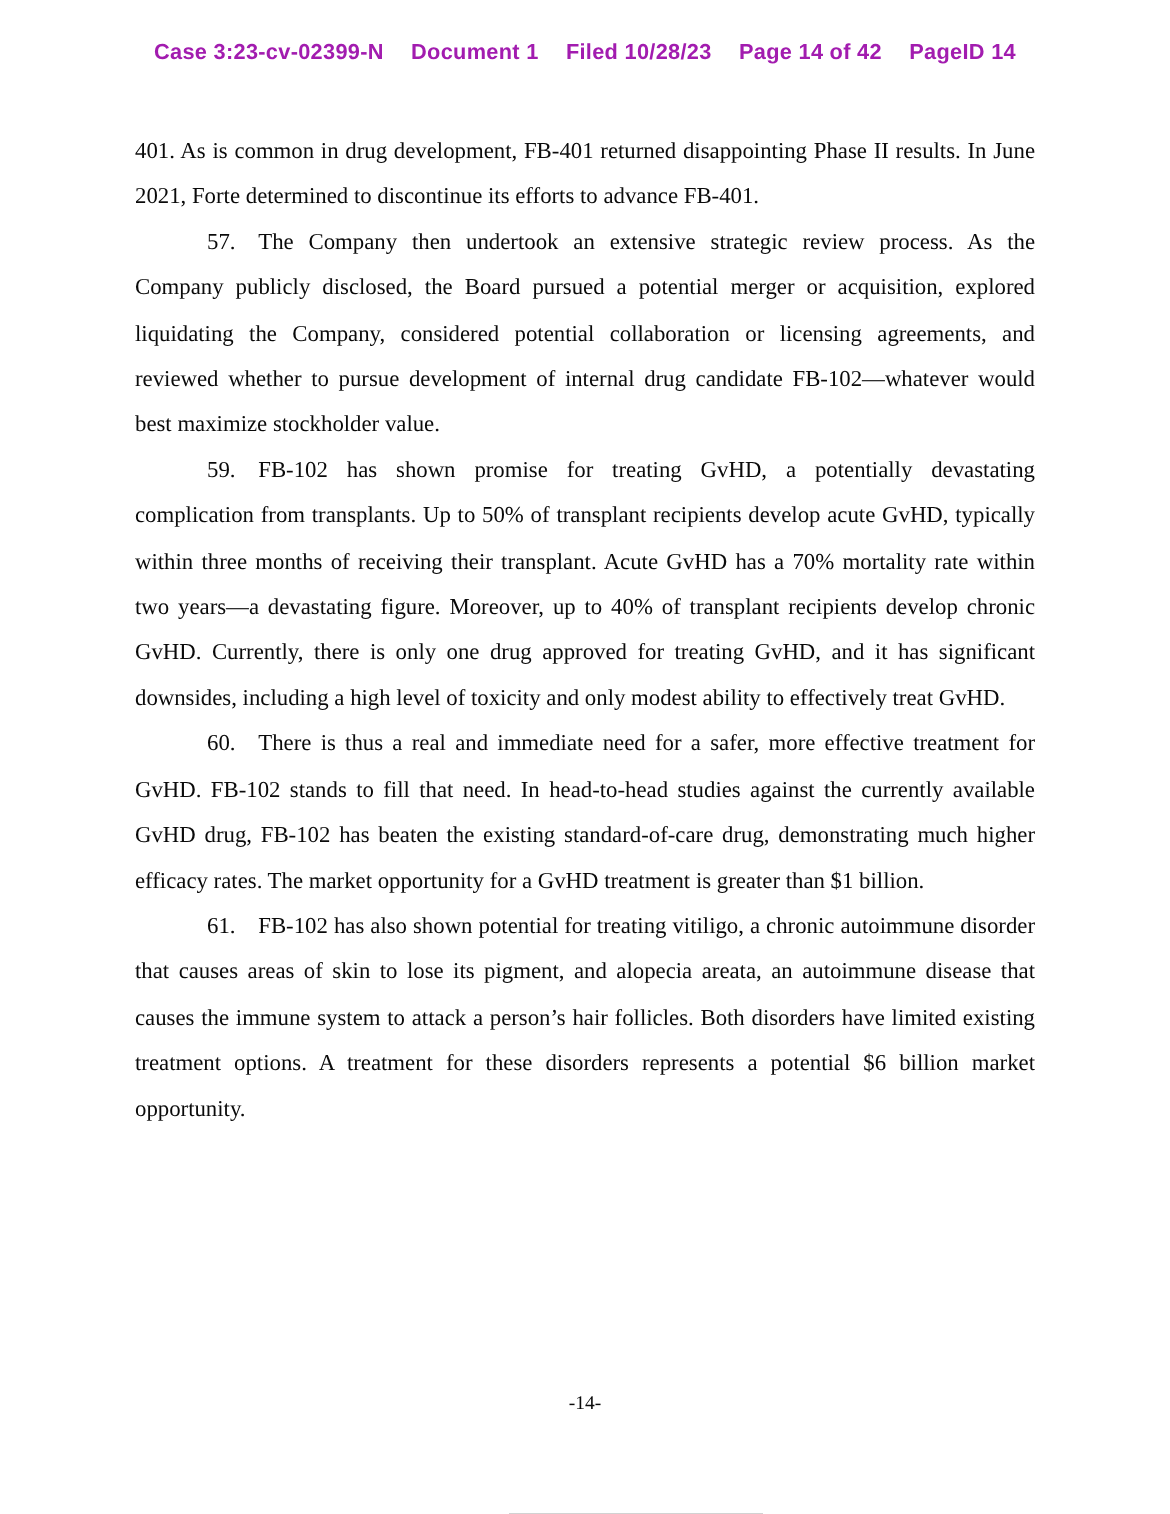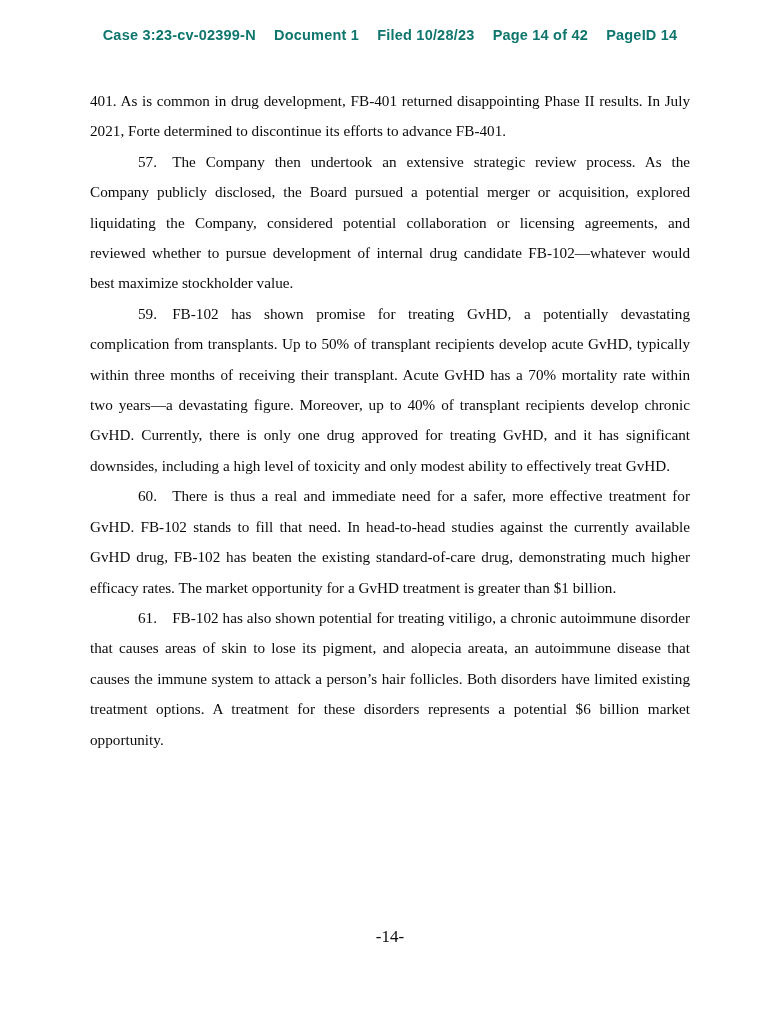--- a/index.html
+++ b/index.html
@@ -18,21 +18,21 @@
   }
   .header-stamp {
     position: absolute;
     top: 27px;
     left: 0;
     width: 780px;
     text-align: center;
     font-family: "Liberation Sans", sans-serif;
     font-size: 14.5px;
     font-weight: 700;
-    color: #0f766e;
+    color: #a21caf;
     letter-spacing: 0.2px;
     white-space: nowrap;
   }
   .header-stamp span {
     margin-right: 14px;
   }
   .header-stamp span:last-child {
     margin-right: 0;
   }
   .body {
@@ -54,39 +54,39 @@
   .body p.indented {
     text-indent: 48px;
   }
   .footer {
     position: absolute;
     top: 927px;
     left: 0;
     width: 780px;
     text-align: center;
     font-family: "Liberation Serif", serif;
-    font-size: 17px;
+    font-size: 13px;
     color: #0a0a0a;
   }
 </style>
 </head>
 <body>
 
 <div class="page">
 
   <div class="header-stamp">
     <span>Case 3:23-cv-02399-N</span>
     <span>Document 1</span>
     <span>Filed 10/28/23</span>
     <span>Page 14 of 42</span>
     <span>PageID 14</span>
   </div>
 
   <div class="body">
-    <p>401. As is common in drug development, FB-401 returned disappointing Phase II results. In July 2021, Forte determined to discontinue its efforts to advance FB-401.</p>
+    <p>401. As is common in drug development, FB-401 returned disappointing Phase II results. In June 2021, Forte determined to discontinue its efforts to advance FB-401.</p>
     <p class="indented">57. The Company then undertook an extensive strategic review process. As the Company publicly disclosed, the Board pursued a potential merger or acquisition, explored liquidating the Company, considered potential collaboration or licensing agreements, and reviewed whether to pursue development of internal drug candidate FB-102—whatever would best maximize stockholder value.</p>
     <p class="indented">59. FB-102 has shown promise for treating GvHD, a potentially devastating complication from transplants. Up to 50% of transplant recipients develop acute GvHD, typically within three months of receiving their transplant. Acute GvHD has a 70% mortality rate within two years—a devastating figure. Moreover, up to 40% of transplant recipients develop chronic GvHD. Currently, there is only one drug approved for treating GvHD, and it has significant downsides, including a high level of toxicity and only modest ability to effectively treat GvHD.</p>
     <p class="indented">60. There is thus a real and immediate need for a safer, more effective treatment for GvHD. FB-102 stands to fill that need. In head-to-head studies against the currently available GvHD drug, FB-102 has beaten the existing standard-of-care drug, demonstrating much higher efficacy rates. The market opportunity for a GvHD treatment is greater than $1 billion.</p>
     <p class="indented">61. FB-102 has also shown potential for treating vitiligo, a chronic autoimmune disorder that causes areas of skin to lose its pigment, and alopecia areata, an autoimmune disease that causes the immune system to attack a person’s hair follicles. Both disorders have limited existing treatment options. A treatment for these disorders represents a potential $6 billion market opportunity.</p>
   </div>
 
   <div class="footer">-14-</div>
 
 </div>
 

